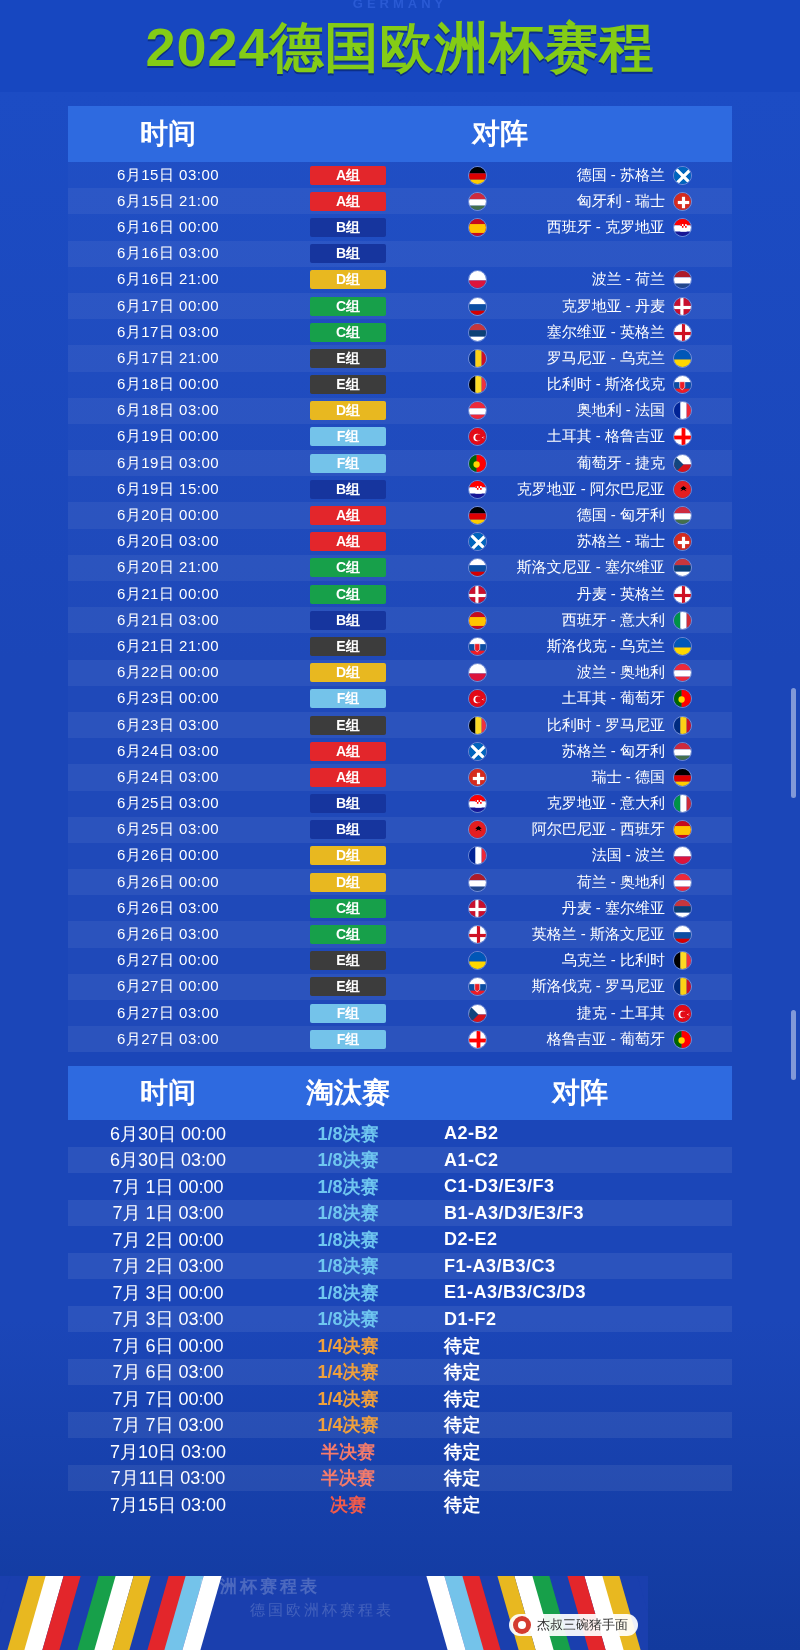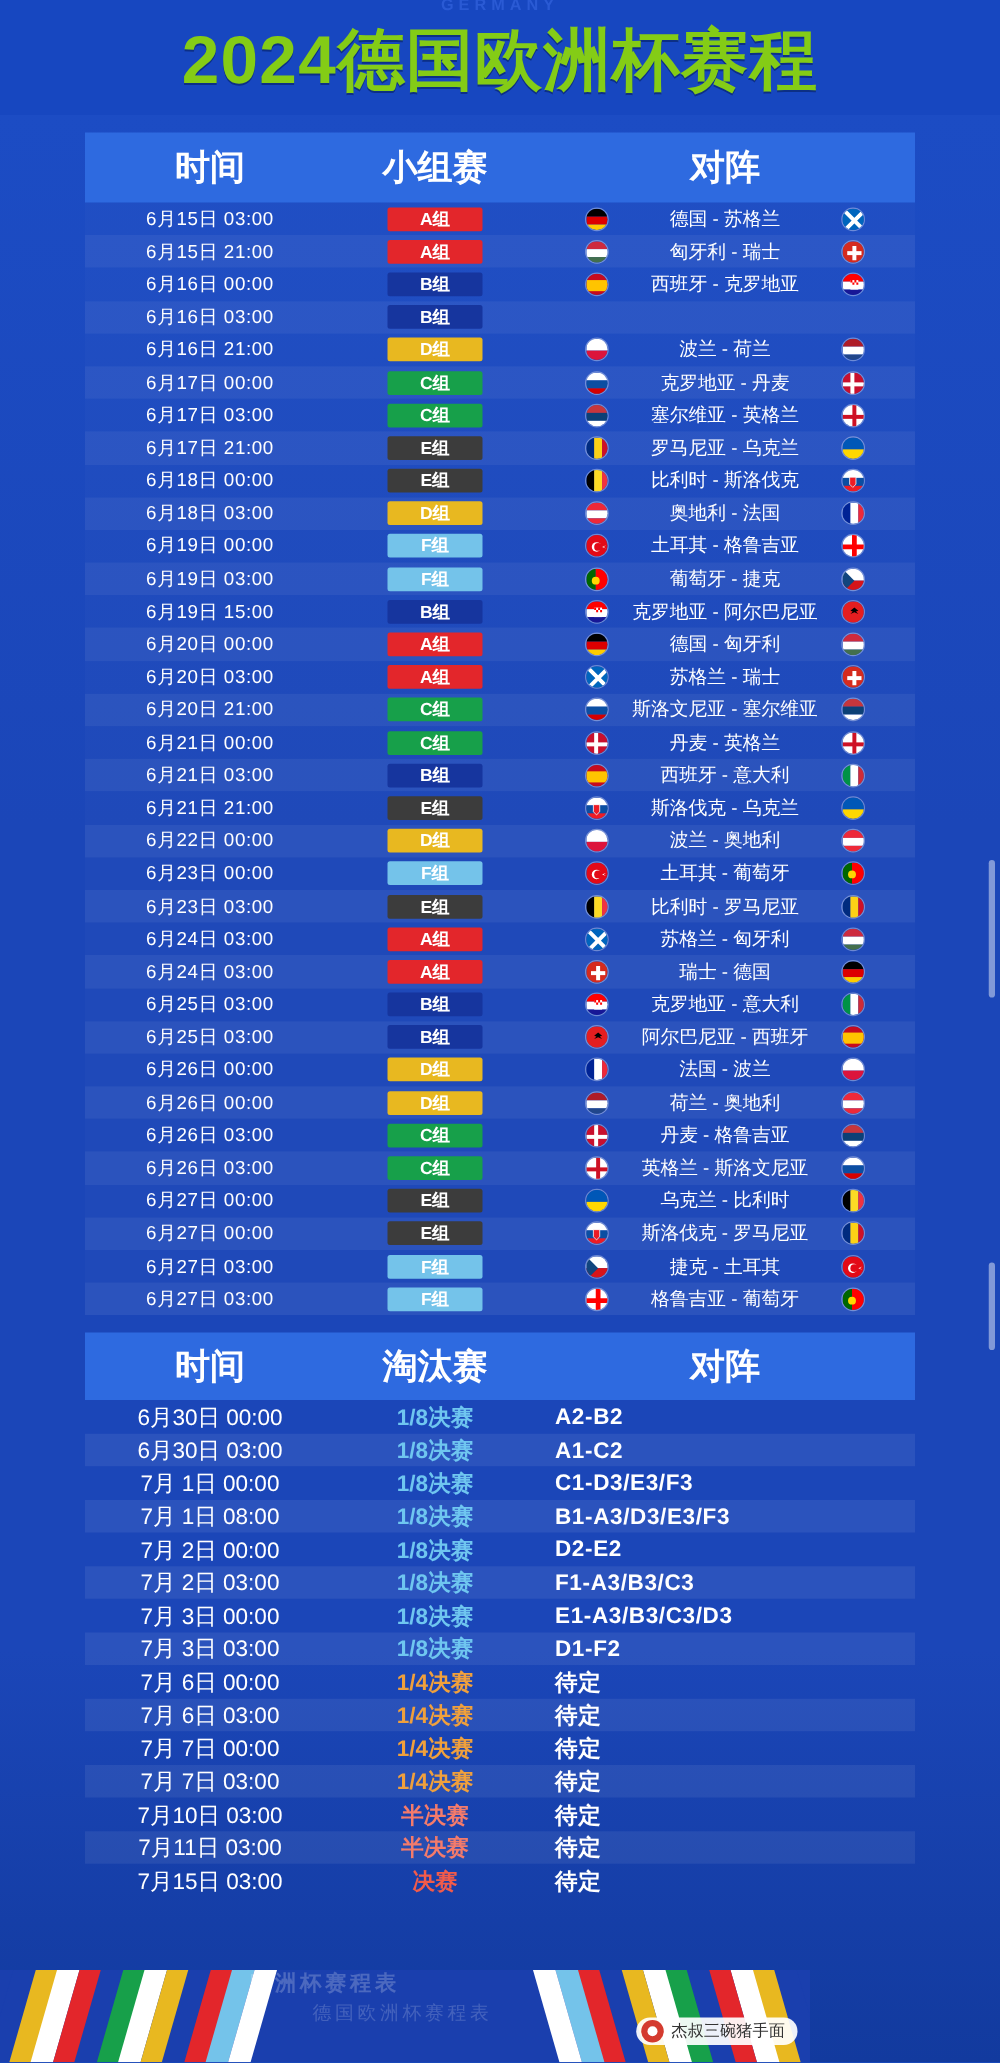--- a/index.html
+++ b/index.html
@@ -97,21 +97,21 @@
     flex:1;
     display:flex;
     align-items:center;
     justify-content:center;
     gap:8px;
   }
   .teams {
     font-size:15px;
     color:#ffffff;
     min-width:170px;
-    text-align:center;
+    text-align:right;
     white-space:nowrap;
   }
   .flag {
     width:19px; height:19px;
     border-radius:50%;
     overflow:hidden;
     display:inline-block;
     flex:0 0 auto;
     border:1px solid rgba(255,255,255,0.35);
   }
@@ -215,21 +215,20 @@
 <div class="page">
 
   <div class="header">
     <div class="supertitle">GERMANY</div>
     <div class="maintitle">2024德国欧洲杯赛程</div>
   </div>
 
   <div class="board">
     <div class="table-head">
       <div class="th-time">时间</div>
-      <div class="th-group">小组赛</div>
       <div class="th-match">对阵</div>
     </div>
     <div id="group-rows">
         <div class="row odd">
           <div class="c-time">6月15日 03:00</div>
           <div class="c-group">
             <span class="grp" style="background: rgb(227, 38, 43);">A组</span>
           </div>
           <div class="c-match">
             <span class="flag">
@@ -856,21 +855,21 @@
             <span class="grp" style="background: rgb(23, 160, 74);">C组</span>
           </div>
           <div class="c-match">
             <span class="flag">
               <svg width="19" height="19" viewBox="0 0 30 30">
                 <rect width="30" height="30" fill="#c8102e"></rect>
                 <rect x="10" width="5" height="30" fill="#fff"></rect>
                 <rect y="12.5" width="30" height="5" fill="#fff"></rect>
               </svg>
             </span>
-            <span class="teams">丹麦 - 格鲁吉亚</span>
+            <span class="teams">丹麦 - 塞尔维亚</span>
             <span class="flag">
               <svg width="19" height="19" viewBox="0 0 30 30">
                 <rect width="30" height="10" fill="#c6363c"></rect>
                 <rect y="10" width="30" height="10" fill="#0c4076"></rect>
                 <rect y="20" width="30" height="10" fill="#fff"></rect>
               </svg>
             </span>
           </div>
         </div>
         <div class="row alt">
@@ -1008,21 +1007,21 @@
           <div class="ko-time">6月30日 03:00</div>
           <div class="ko-stage" style="color: rgb(111, 198, 240);">1/8决赛</div>
           <div class="ko-match">A1-C2</div>
         </div>
         <div class="ko-row ">
           <div class="ko-time">7月 1日 00:00</div>
           <div class="ko-stage" style="color: rgb(111, 198, 240);">1/8决赛</div>
           <div class="ko-match">C1-D3/E3/F3</div>
         </div>
         <div class="ko-row alt">
-          <div class="ko-time">7月 1日 08:00</div>
+          <div class="ko-time">7月 1日 03:00</div>
           <div class="ko-stage" style="color: rgb(111, 198, 240);">1/8决赛</div>
           <div class="ko-match">B1-A3/D3/E3/F3</div>
         </div>
         <div class="ko-row ">
           <div class="ko-time">7月 2日 00:00</div>
           <div class="ko-stage" style="color: rgb(111, 198, 240);">1/8决赛</div>
           <div class="ko-match">D2-E2</div>
         </div>
         <div class="ko-row alt">
           <div class="ko-time">7月 2日 03:00</div>

